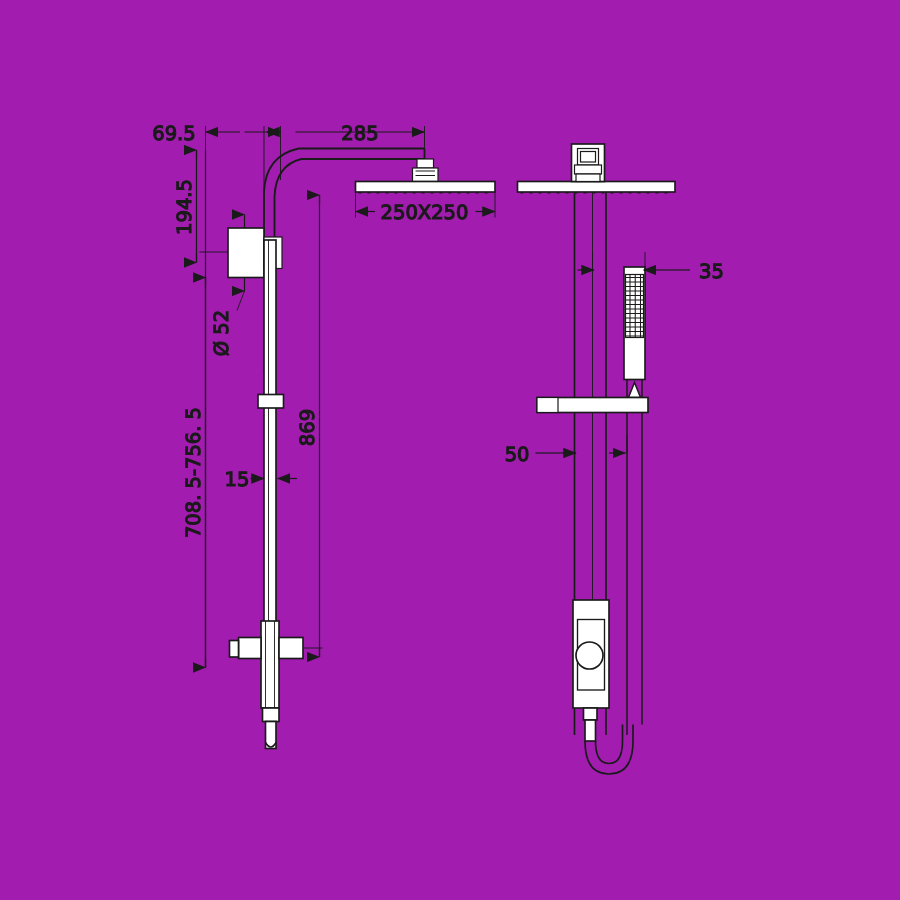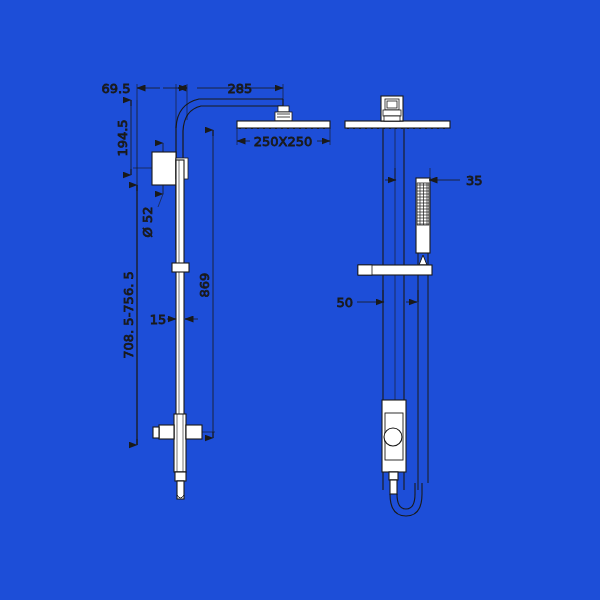--- a/index.html
+++ b/index.html
@@ -1,18 +1,18 @@
 <!DOCTYPE html>
 <html><head>
 <meta charset="utf-8">
 <style>
   html,body{margin:0;padding:0;background:#ffffff;}
   body{width:600px;height:600px;overflow:hidden;
        font-family:"DejaVu Sans",sans-serif;}
-  #stage{position:relative;width:600px;height:600px;background:#1d4ed8;}
+  #stage{position:relative;width:600px;height:600px;background:#a21caf;}
   svg{display:block;}
   .dimtext{font-family:"DejaVu Sans",sans-serif;font-size:13px;fill:#1a1a1a;}
 </style>
 </head>
 <body>
 
 <div id="stage">
 <svg width="600" height="600" viewBox="0 0 600 600">
 
   <defs>

